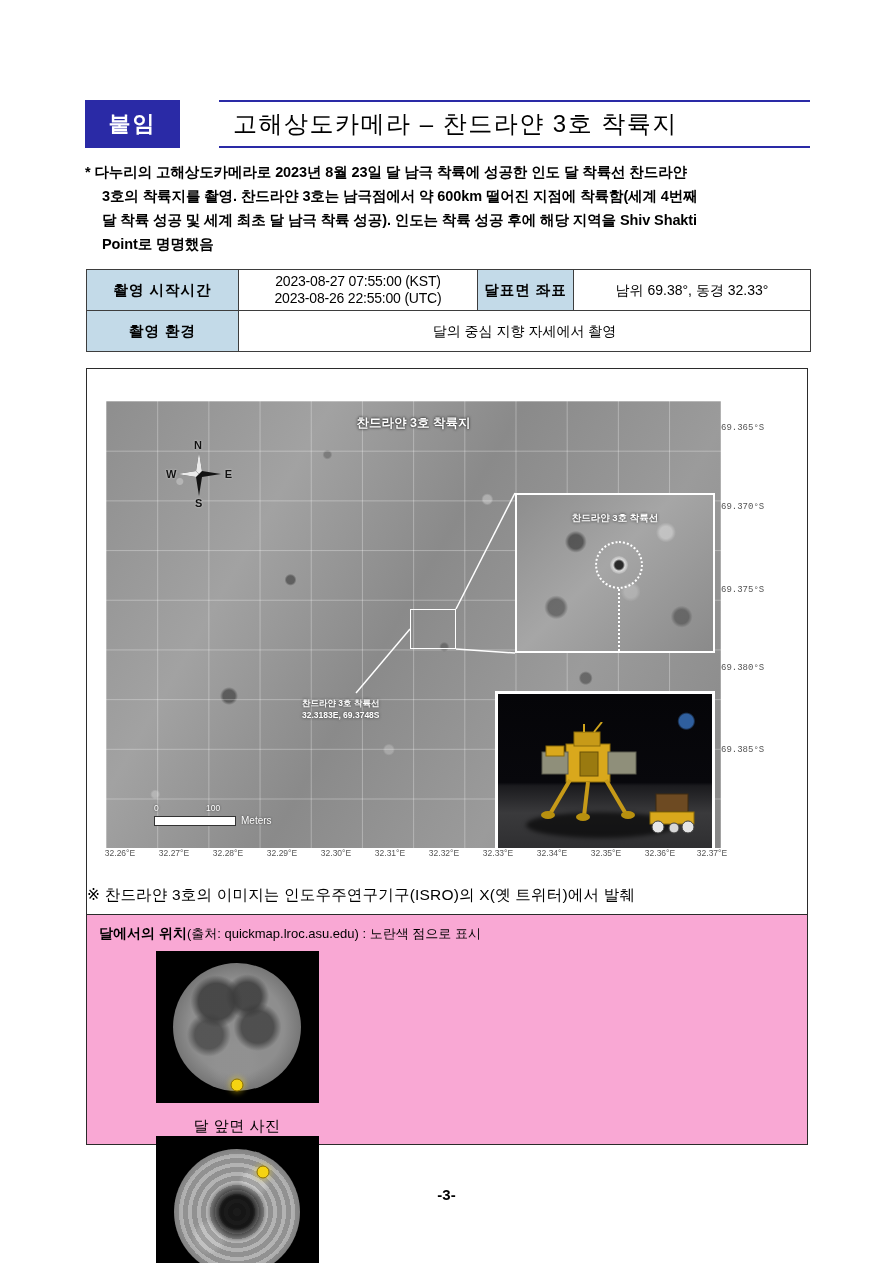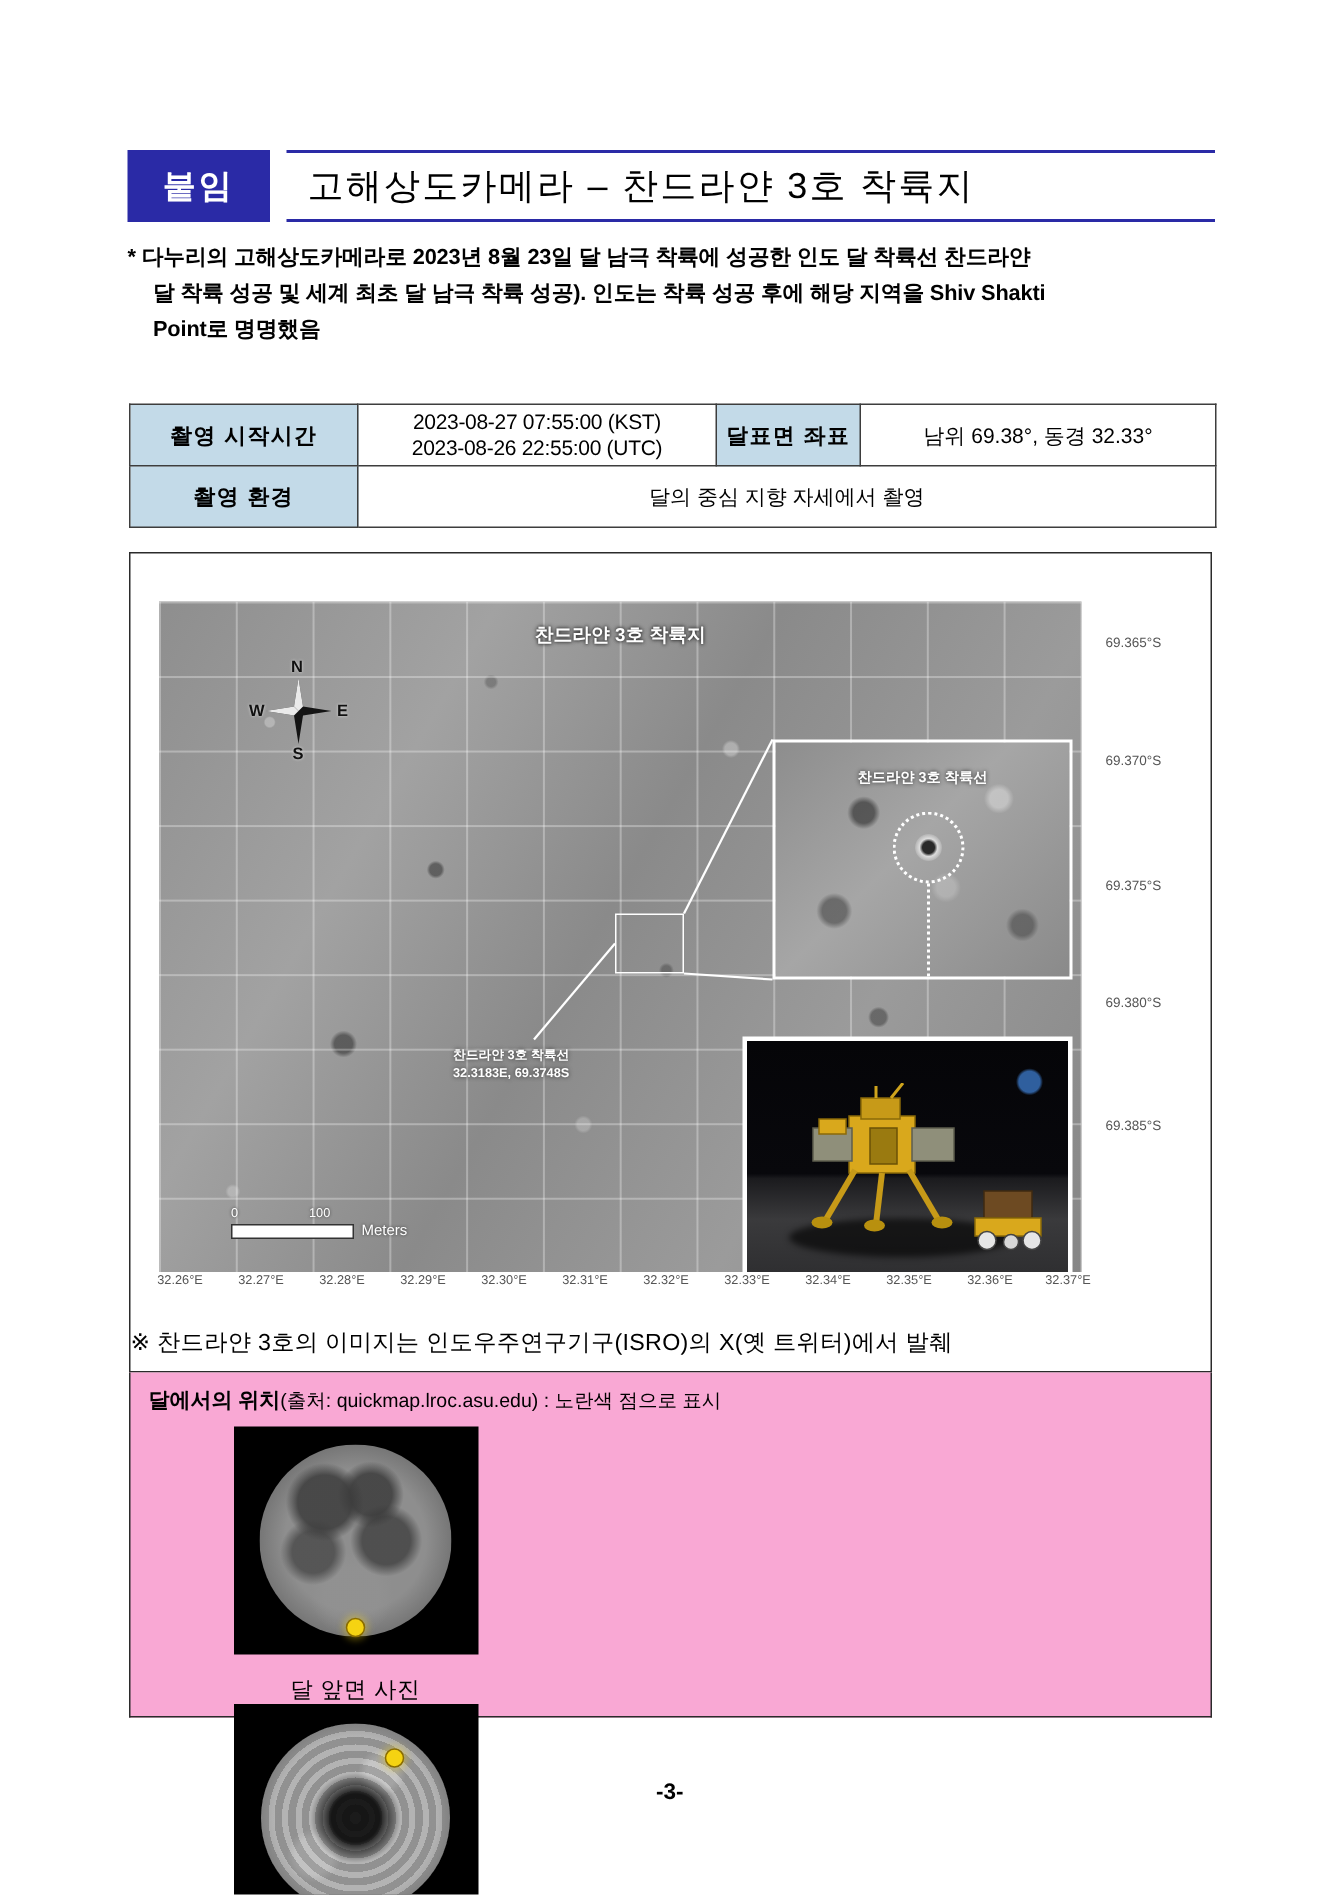--- a/index.html
+++ b/index.html
@@ -21,20 +21,21 @@
     width: 893px; height: 1263px;
   }
 
   
   .header {
     position: absolute;
     left: 85px; top: 100px;
     width: 725px; height: 48px;
     display: flex;
     align-items: stretch;
+    gap: 28px;
   }
   .badge {
     width: 95px;
     background: #2A2AA6;
     color: #fff;
     font-size: 22px;
     font-weight: bold;
     letter-spacing: 2px;
     display: flex;
     align-items: center;
@@ -186,24 +187,25 @@
   .compass svg { position: absolute; left: 9px; top: 11px; }
 
   
   .lat-axis {
     position: absolute;
     right: 8px; top: 32px;
     width: 78px; height: 447px;
   }
   .lat-axis span {
     position: absolute;
-    left: 16px;
+    left: 0;
     font-size: 9px;
     color: #555;
     white-space: nowrap;
+    font-family: Liberation Mono, monospace;
   }
   
   .lon-axis {
     position: absolute;
     left: 19px; bottom: 52px;
     width: 615px; height: 14px;
   }
   .lon-axis span {
     position: absolute;
     top: 0;
@@ -440,20 +442,21 @@
 
   <div class="header">
     <div class="badge">붙임</div>
     <div class="title-wrap">
       <div class="title-text">고해상도카메라 – 찬드라얀 3호 착륙지</div>
     </div>
   </div>
 
   <div class="intro">
     <div class="intro-line i0">* 다누리의 고해상도카메라로 2023년 8월 23일 달 남극 착륙에 성공한 인도 달 착륙선 찬드라얀</div>
+    <div class="intro-line ind">3호의 착륙지를 촬영. 찬드라얀 3호는 남극점에서 약 600km 떨어진 지점에 착륙함(세계 4번째</div>
     <div class="intro-line ind">달 착륙 성공 및 세계 최초 달 남극 착륙 성공). 인도는 착륙 성공 후에 해당 지역을 Shiv Shakti</div>
     <div class="intro-line ind">Point로 명명했음</div>
   </div>
 
   <table class="info-table">
     <colgroup>
       <col style="width:152px">
         <col style="width:239px">
         <col style="width:96px">
         <col style="width:237px">

